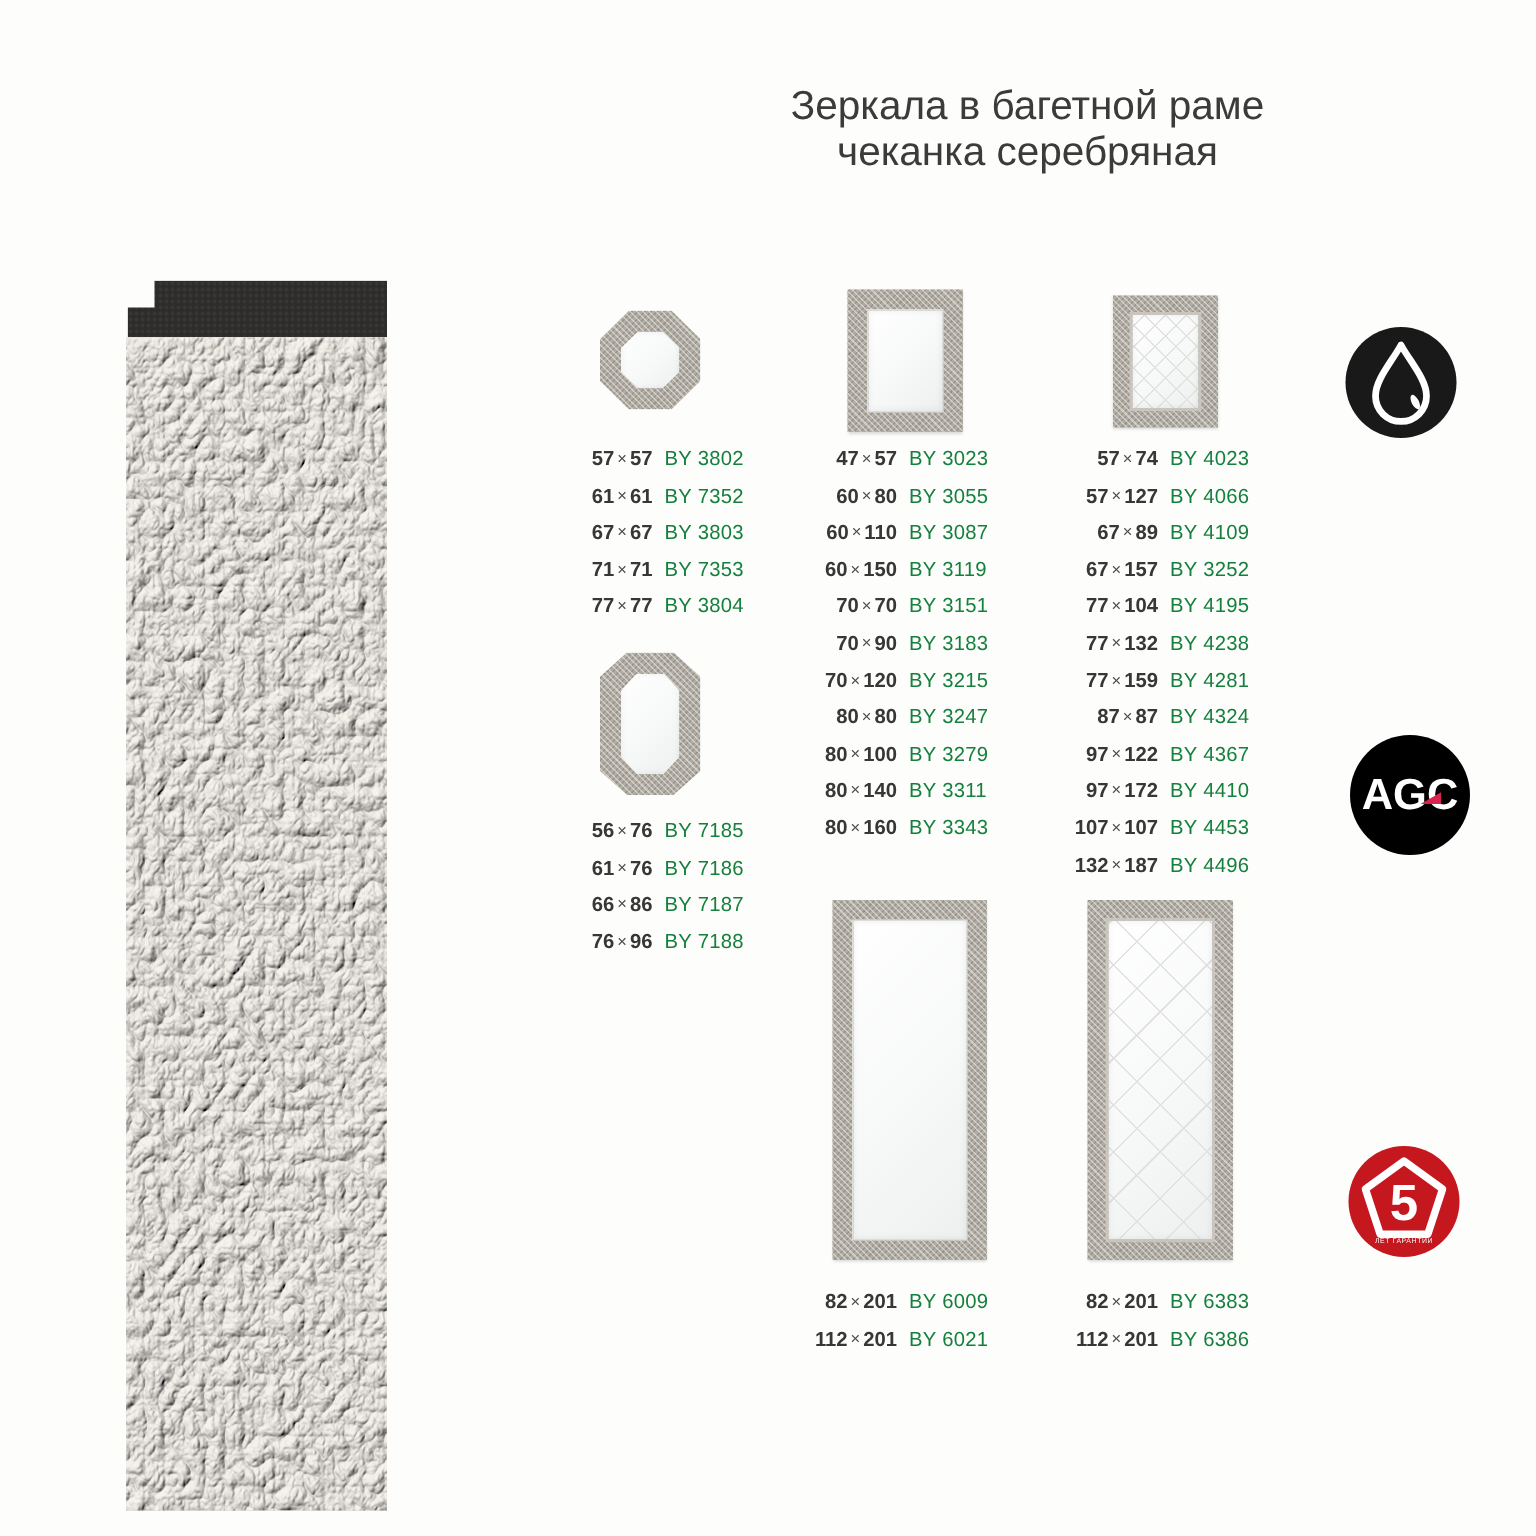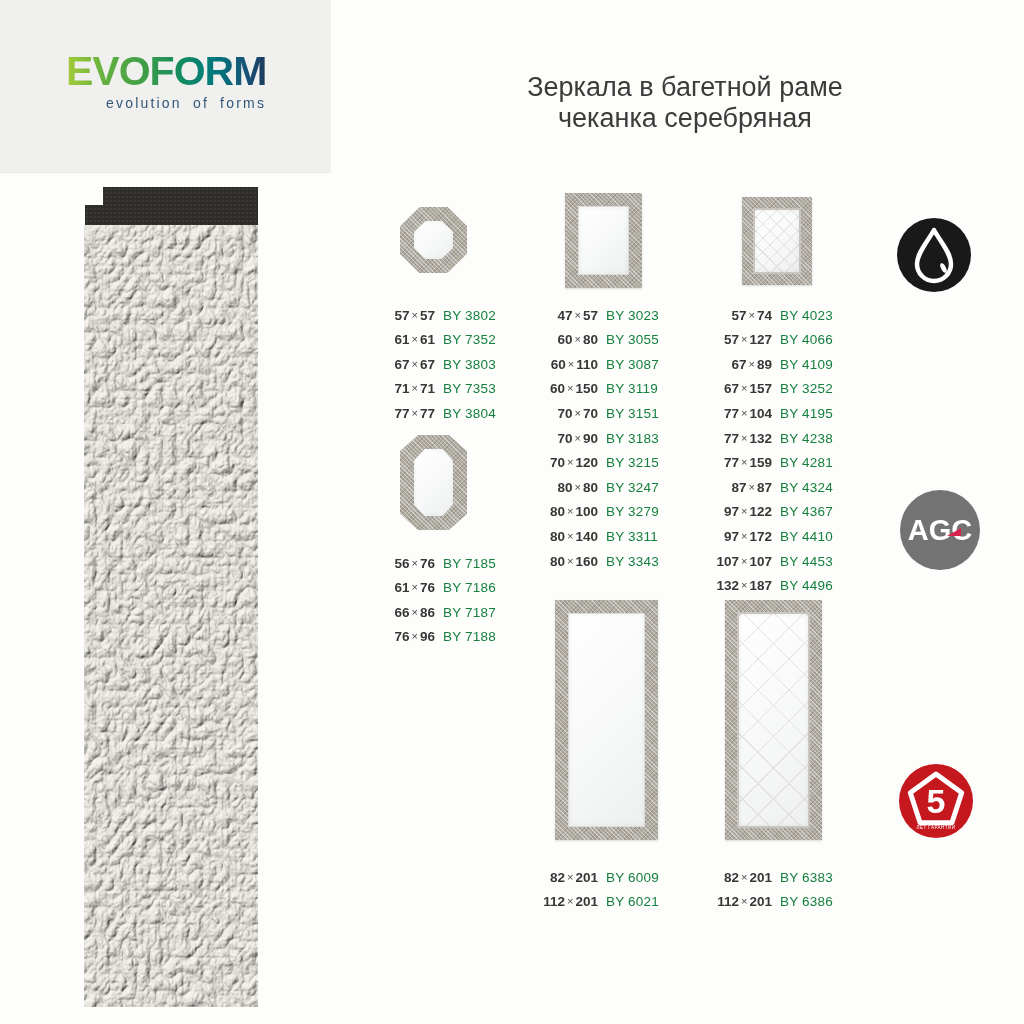--- a/index.html
+++ b/index.html
@@ -23,21 +23,20 @@
     -webkit-background-clip:text;background-clip:text;color:transparent;
   }
   .logo-tagline{
     margin-top:3px;padding-left:40px;
     font-size:14px;letter-spacing:2.2px;word-spacing:5px;color:#33587a;
   }
   .page-title{
     position:absolute;left:470px;top:55px;width:430px;
     text-align:center;font-size:27px;line-height:31px;color:#3b3b3a;
     white-space:pre-line;
-    margin-top:17px;
   }
 
   
   .cap{
     position:absolute;left:85px;top:187px;width:173px;height:38px;
     background-color:#2d2c2b;
     background-image:radial-gradient(rgba(255,255,255,.06) 1px, transparent 1.2px);
     background-size:4px 4px;
     clip-path:polygon(18px 0, 100% 0, 100% 100%, 0 100%, 0 18px, 18px 18px);
   }
@@ -76,57 +75,51 @@
   .facet-l{
     border:2px solid #c9c5be;
     background-image:
       repeating-linear-gradient(45deg, rgba(0,0,0,0) 0 21px, #e2e3e1 21px 22px),
       repeating-linear-gradient(-45deg, rgba(0,0,0,0) 0 21px, #e2e3e1 21px 22px),
       linear-gradient(135deg,#ffffff 0%,#f7f8f8 55%,#eef0ef 100%);
   }
 
   
   .list{position:absolute;}
-  .row{display:flex;align-items:flex-end;height:24.6px;}
+  .row{display:flex;align-items:flex-start;height:24.6px;}
   .size{font-weight:bold;color:#373736;font-size:13.5px;text-align:right;white-space:nowrap;}
   .size .x{font-weight:400;font-size:11px;padding:0 2px;color:#4a4a49;position:relative;top:-1px;}
   .code{margin-left:8px;color:#15803d;font-size:13.5px;letter-spacing:.2px;white-space:nowrap;}
   .w56 .size{width:58px;}
   .w64 .size{width:64px;}
   .w72 .size{width:72px;}
 
   
   .feature-text{
     position:absolute;text-align:center;color:#403f3e;
     font-size:14.5px;line-height:19px;white-space:pre-line;
   }
   .icon-circle{position:absolute;border-radius:50%;}
   .drop-circle{left:897px;top:218px;width:74px;height:74px;background:#191919;}
   .agc-circle{
-    left:900px;top:490px;width:80px;height:80px;background:#737373;
+    left:900px;top:490px;width:80px;height:80px;background:#000000;
     display:flex;align-items:center;justify-content:center;
   }
   .agc-letters{color:#fff;font-size:29px;font-weight:800;letter-spacing:0;}
   .agc-wedge{
     position:absolute;left:47px;top:38px;width:14px;height:8px;background:#d9234f;
     clip-path:polygon(0 100%, 100% 0, 100% 100%);
   }
   .warranty-circle{left:899px;top:764px;width:74px;height:74px;background:#c4171e;}
 </style>
 </head>
 <body>
 
 <div class="page">
 
-  <div class="header-band">
-    <div class="logo">
-      <div class="logo-word">EVOFORM</div>
-      <div class="logo-tagline">evolution of forms</div>
-    </div>
-  </div>
   <div class="page-title">Зеркала в багетной раме
 чеканка серебряная</div>
 
   <div class="cap"></div>
   <div class="texture">
     <svg width="174" height="782" xmlns="http://www.w3.org/2000/svg">
       <defs>
         <filter id="metal" x="0" y="0" width="100%" height="100%">
           <feTurbulence type="turbulence" baseFrequency="0.075 0.06" numOctaves="3" seed="8" result="n"></feTurbulence>
           <feDiffuseLighting in="n" lighting-color="#f1ede7" surfaceScale="3.4" diffuseConstant="1.05">

